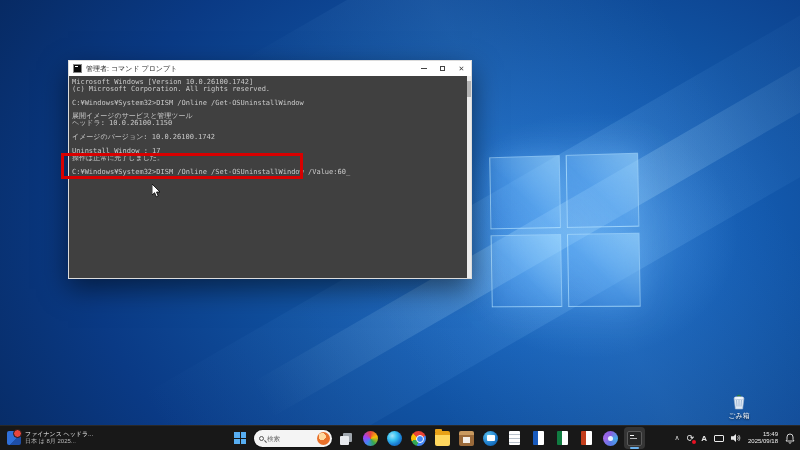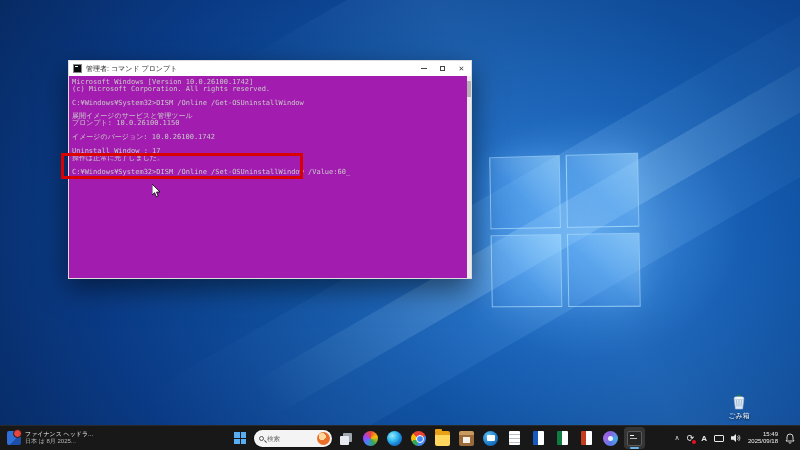--- a/index.html
+++ b/index.html
@@ -44,21 +44,21 @@
   .titlebar { height:15px; background:#ffffff; display:flex; align-items:center; padding-left:4px; }
   .tb-appicon { width:9px; height:9px; background:#0a0a0a; border:1px solid #888; margin-right:4px; position:relative; flex:0 0 auto; }
   .tb-appicon::after { content:""; position:absolute; left:1px; top:1px; width:3px; height:1px; background:#fff; }
   .tb-title { font-size:7px; color:#1f1f1f; white-space:nowrap; }
   .tb-controls { margin-left:auto; display:flex; height:100%; }
   .tb-btn { width:19px; height:100%; display:flex; align-items:center; justify-content:center; font-size:7px; color:#333; }
   .glyph-min { width:6px; height:1px; background:#444; }
   .glyph-max { width:5px; height:5px; border:1px solid #444; }
   .glyph-close { font-size:7px; color:#444; line-height:1; }
 
-  .console { position:absolute; left:0; top:15px; right:4px; bottom:0; background:#a21caf;
+  .console { position:absolute; left:0; top:15px; right:4px; bottom:0; background:#404040;
     padding:3px 0 0 3px; overflow:hidden;
     font-family:"DejaVu Sans Mono", monospace; font-size:7px; line-height:6.9px; color:#c9c9c9; }
   .cline { height:6.9px; white-space:pre; }
   .scrollbar { position:absolute; top:15px; right:0; bottom:0; width:4px; background:#ececec; }
   .scroll-thumb { position:absolute; top:5px; left:0; width:4px; height:16px; background:#b4b4b4; }
 
   
   .highlight-box { position:absolute; left:61px; top:153px; width:242px; height:26px;
     border:3px solid #d80000; z-index:4; }
 
@@ -176,21 +176,21 @@
         </div>
     </div>
   </div>
   <div class="console">
       <div class="cline">Microsoft Windows [Version 10.0.26100.1742]</div>
       <div class="cline">(c) Microsoft Corporation. All rights reserved.</div>
       <div class="cline">&nbsp;</div>
       <div class="cline">C:¥Windows¥System32&gt;DISM /Online /Get-OSUninstallWindow</div>
       <div class="cline">&nbsp;</div>
       <div class="cline">展開イメージのサービスと管理ツール</div>
-      <div class="cline">プロンプト: 10.0.26100.1150</div>
+      <div class="cline">ヘッドラ: 10.0.26100.1150</div>
       <div class="cline">&nbsp;</div>
       <div class="cline">イメージのバージョン: 10.0.26100.1742</div>
       <div class="cline">&nbsp;</div>
       <div class="cline">Uninstall Window : 17</div>
       <div class="cline">操作は正常に完了しました。</div>
       <div class="cline">&nbsp;</div>
       <div class="cline">C:¥Windows¥System32&gt;DISM /Online /Set-OSUninstallWindow /Value:60_</div>
     </div>
   <div class="scrollbar">
     <div class="scroll-thumb"></div>

